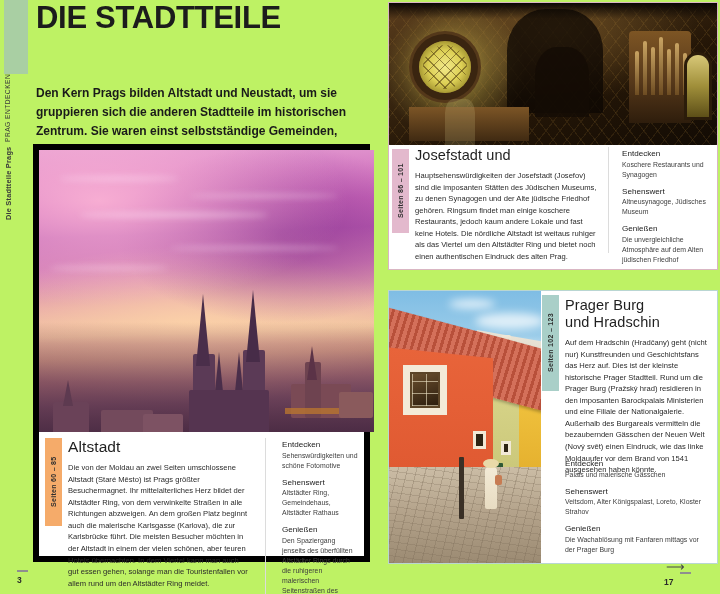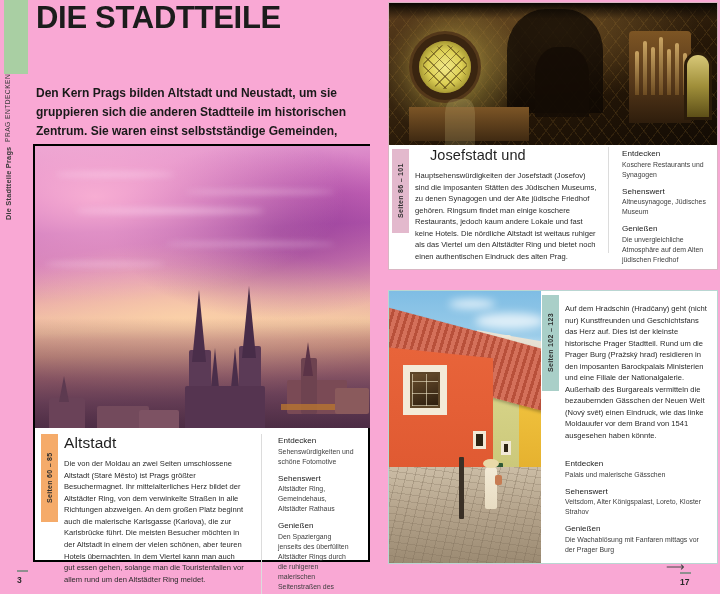--- a/index.html
+++ b/index.html
@@ -6,21 +6,21 @@
 
   body {
     width: 720px;
     height: 594px;
     background: #ffffff;
     font-family: "Liberation Sans", sans-serif;
     overflow: hidden;
     position: relative;
   }
 
-  .spread { position: relative; width: 720px; height: 594px; background:#f9a8d4; }
+  .spread { position: relative; width: 720px; height: 594px; background:#bef264; }
 
   
   .page-left { position: absolute; left: 0; top: 0; width: 380px; height: 594px; }
   .page-right { position: absolute; left: 380px; top: 0; width: 340px; height: 594px; }
 
   .green-bar {
     position: absolute; left: 4px; top: 0; width: 24px; height: 74px;
     background: #a9cfa3;
   }
 
@@ -47,21 +47,21 @@
 
   .intro {
     position: absolute; left: 36px; top: 84px; width: 312px;
     font-size: 12px; font-weight: bold; line-height: 1.58; color: #1a1a1a;
   }
 
   
   .card { position: absolute; background: #fff; }
   .card-altstadt {
     left: 33px; top: 144px; width: 337px; height: 418px;
-    border: 2px solid #000000;
+    border: 6px solid #000000;
   }
   .card-josefstadt {
     left: 388px; top: 2px; width: 330px; height: 268px;
     border: 1px solid #d9b6c3;
   }
   .card-burg {
     left: 388px; top: 290px; width: 330px; height: 274px;
     border: 1px solid #b9d6d2;
   }
 
@@ -226,21 +226,21 @@
   }
   .vtab-orange { background: #f5ab6a; }
   .vtab-pink   { background: #e3b9cd; }
   .vtab-teal   { background: #a9cfc8; }
 
   
   .sec-head {
     font-size: 15.5px; font-weight: 400; color: #1f1f1f;
     line-height: 1.18; letter-spacing: .1px;
   }
-  .sec-head.two-line { font-size: 14.5px; margin-left: 15px; }
+  .sec-head.two-line { font-size: 14.5px; }
   .body-txt {
     font-size: 7.6px; line-height: 1.52; color: #2a2a2a; text-align: left;
   }
   .facts { }
   .fact-h {
     font-size: 8.1px; font-weight: normal; color: #1a1a1a; margin-top: 7px;
   }
   .fact-h:first-child { margin-top: 0; }
   .fact-b { font-size: 6.9px; line-height: 1.45; color: #3d3d3d; margin-top: 1.5px; }
 
@@ -408,31 +408,33 @@
         <div class="gl-person-dress"></div>
         <div class="gl-person-hat"></div>
         <div class="gl-person-bag"></div>
       </div>
 
       <div class="vtab vtab-teal" style="left:153px; top:4px; height:96px;">
         <span>Seiten 102 – 123</span>
       </div>
 
       <div style="position:absolute; left:176px; top:6px; width:142px;">
+        <div class="sec-head two-line">Prager Burg</div>
+        <div class="sec-head two-line">und Hradschin</div>
         <div class="body-txt" style="margin-top:6px;">Auf dem Hradschin (Hradčany) geht (nicht nur) Kunstfreunden und Geschichtsfans das Herz auf. Dies ist der kleinste historische Prager Stadtteil. Rund um die Prager Burg (Pražský hrad) residieren in den imposanten Barockpalais Ministerien und eine Filiale der Nationalgalerie. Außerhalb des Burgareals vermitteln die bezaubernden Gässchen der Neuen Welt (Nový svět) einen Eindruck, wie das linke Moldauufer vor dem Brand von 1541 ausgesehen haben könnte.</div>
       </div>
 
       <div class="facts" style="position:absolute; left:176px; top:168px; width:142px;">
         <div class="fact-h">Entdecken</div>
         <div class="fact-b">Palais und malerische Gässchen</div>
         <div class="fact-h">Sehenswert</div>
         <div class="fact-b">Veitsdom, Alter Königspalast, Loreto, Kloster Strahov</div>
         <div class="fact-h">Genießen</div>
         <div class="fact-b">Die Wachablösung mit Fanfaren mittags vor der Prager Burg</div>
       </div>
     </div>
 
     <div class="arrow-next" style="left:286px; top:560px;">⟶</div>
     <div class="folio-rule" style="left:300px; top:572px;"></div>
-    <div class="folio" style="left:300px; top:577px;">17</div>
+    <div class="folio" style="left:284px; top:577px;">17</div>
   </div>
 
 </div>
 
 </body></html>

